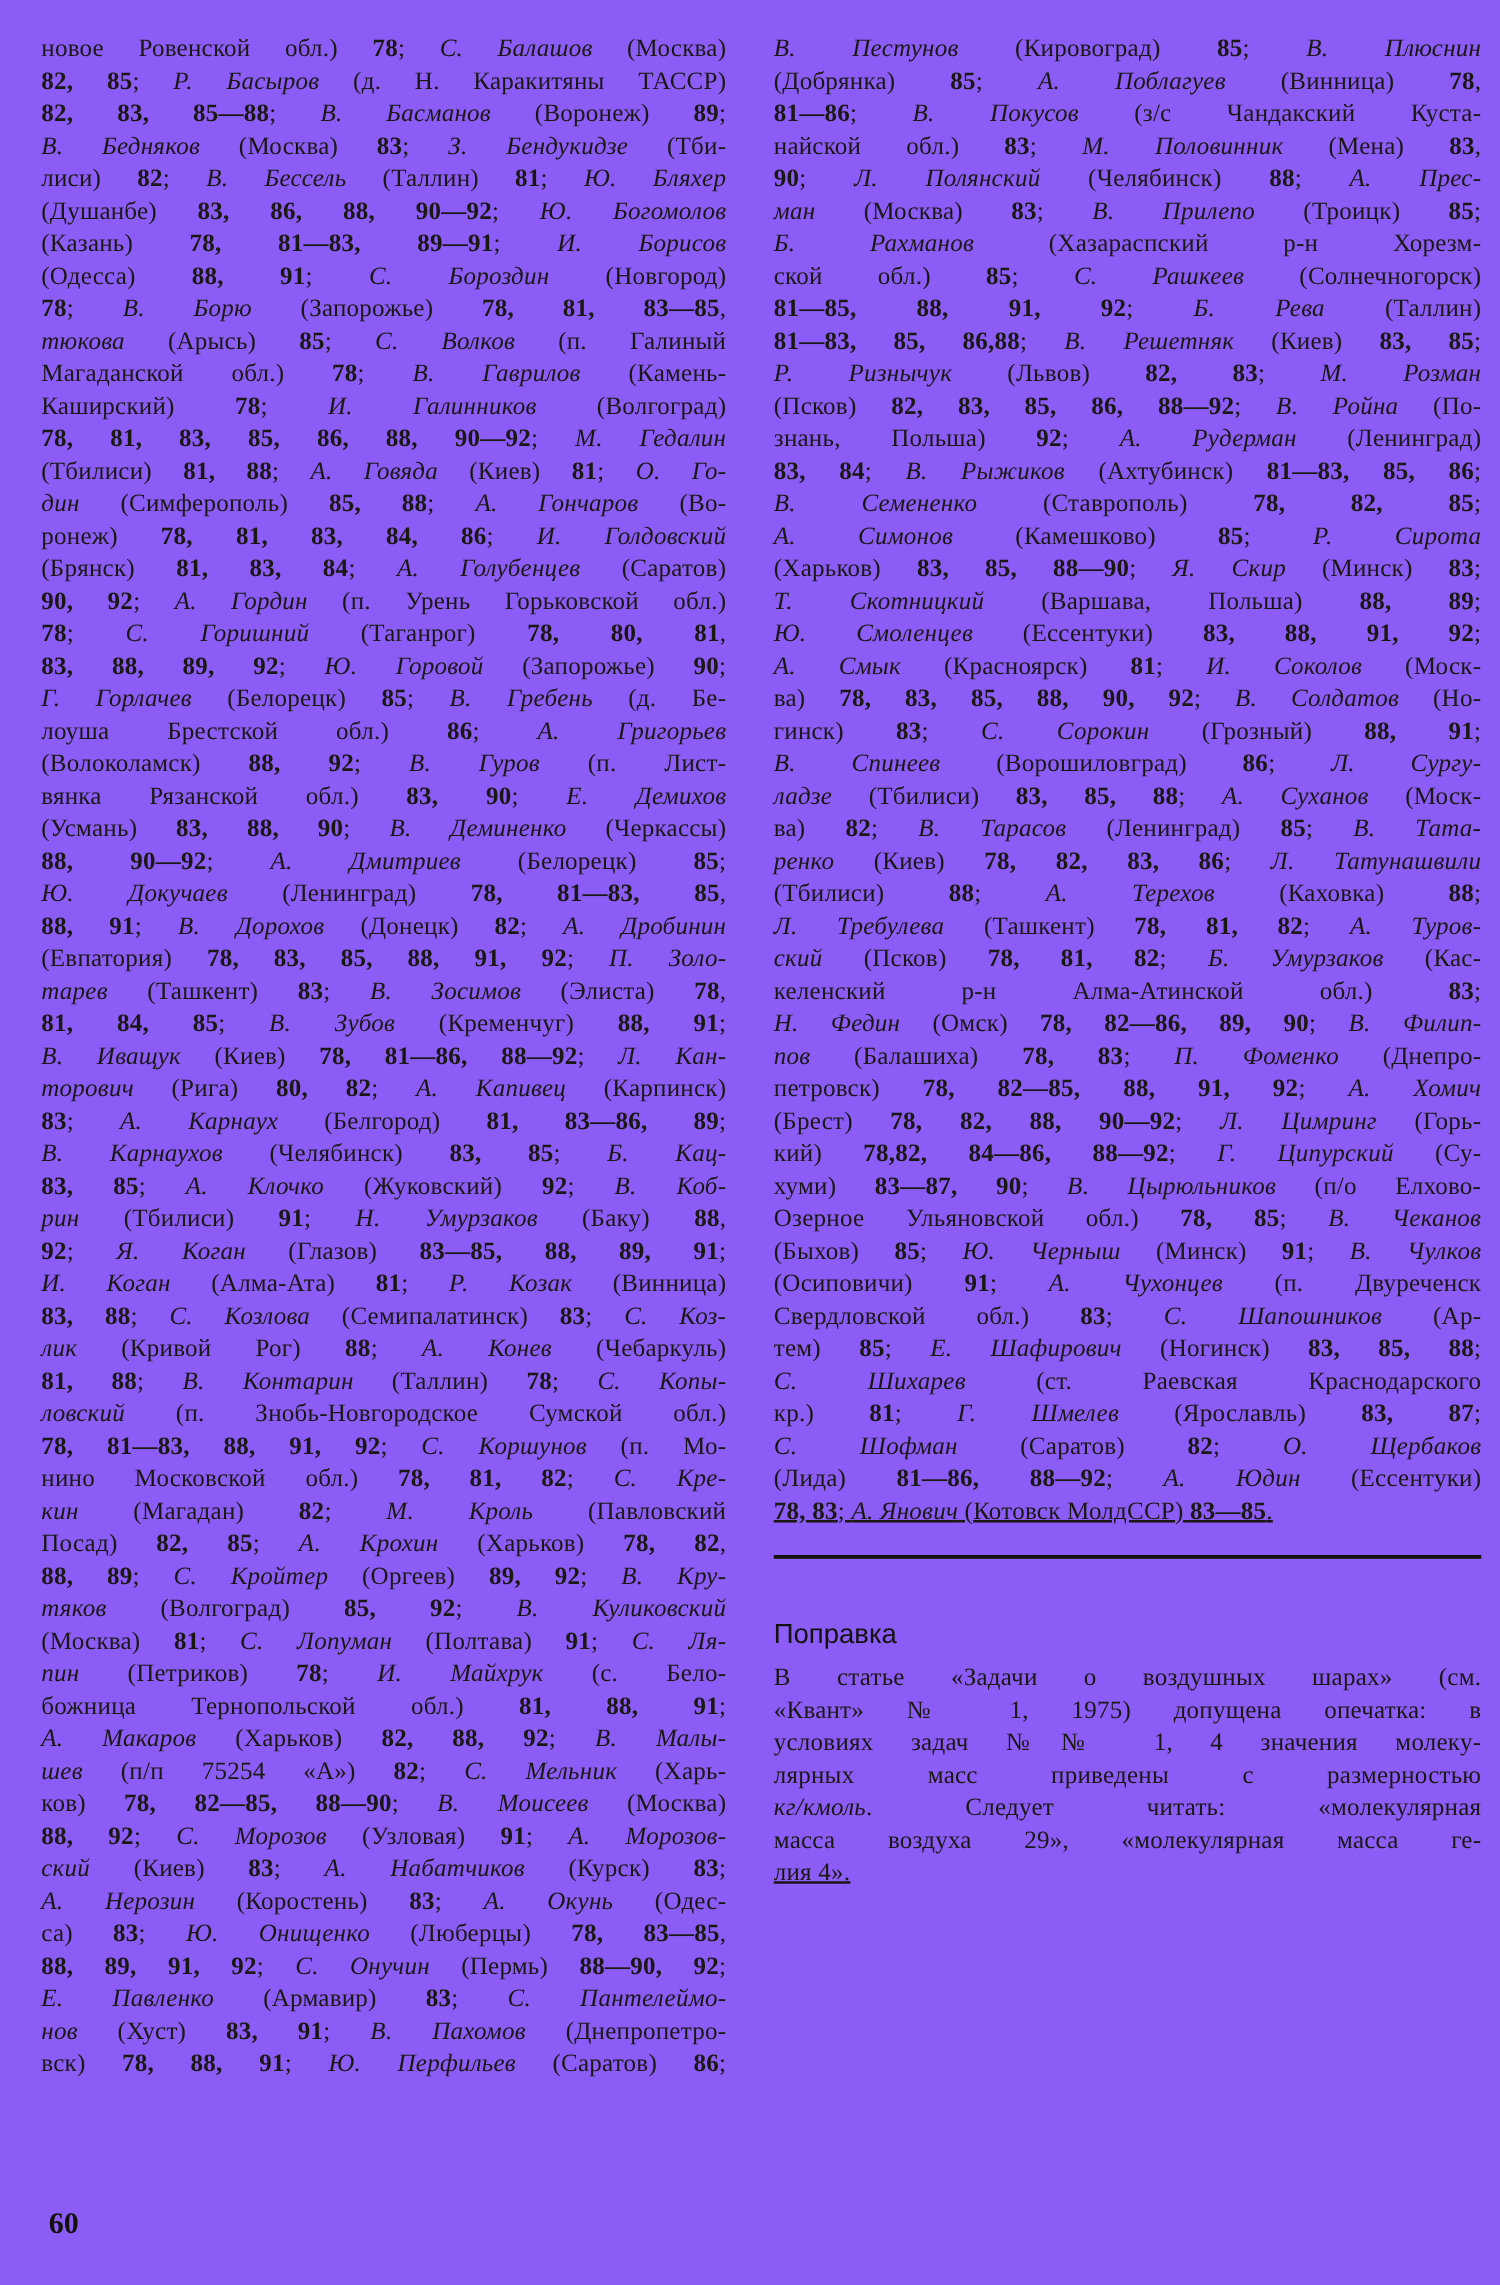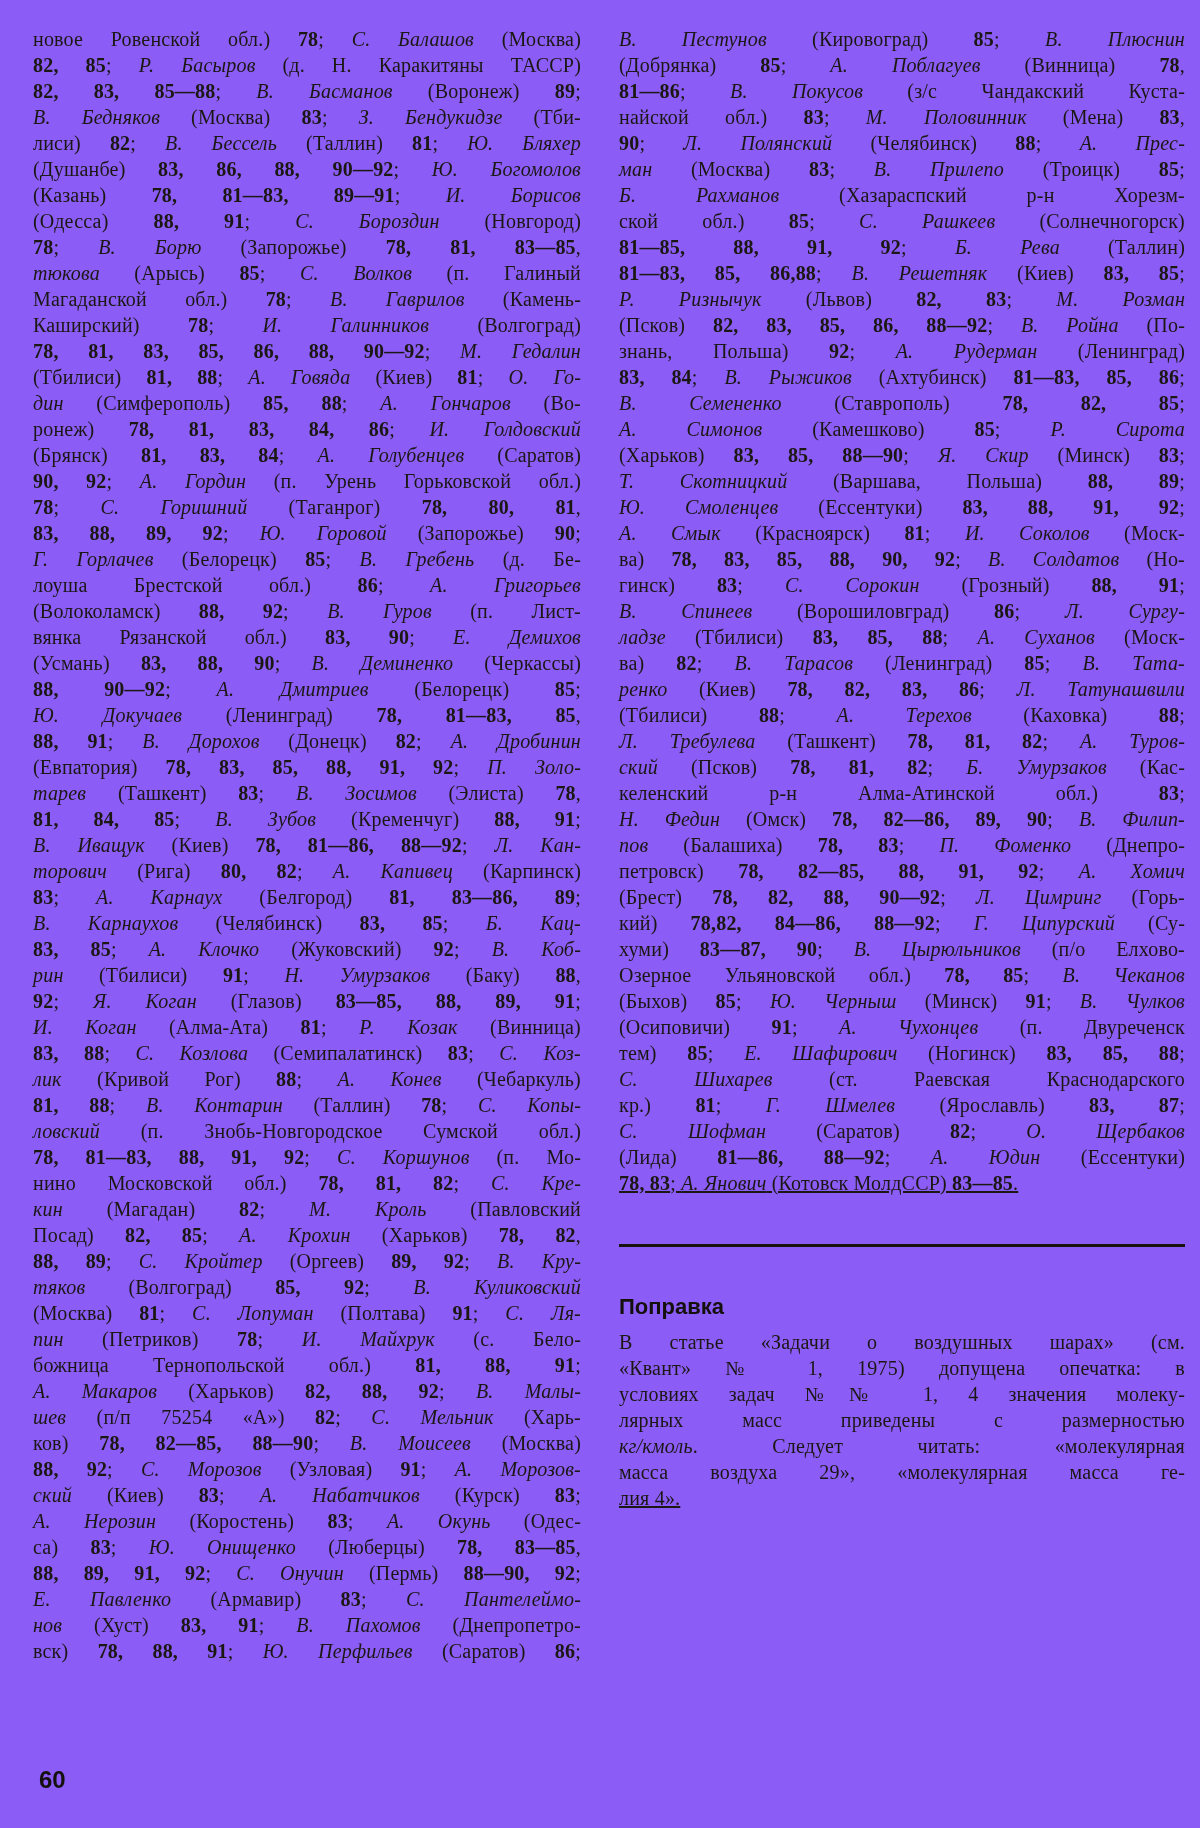--- a/index.html
+++ b/index.html
@@ -22,26 +22,26 @@
     overflow:visible;
   }
   .line.ragged{text-align-last:left;text-decoration:underline;}
   .line i{font-style:italic;}
   .line b{font-weight:bold;}
   .correction{position:absolute;left:619px;top:1244px;width:566px;}
   .rule{height:3px;background:#16130e;margin:0 0 47px 0;}
   .corr-heading{
     margin:0 0 9px 0;
     font-family:"Liberation Sans","DejaVu Sans",sans-serif;
-    font-size:22px;font-weight:bold;color:#14110c;
+    font-size:22px;font-weight:normal;color:#14110c;
     line-height:26px;
   }
   .page-number{
     position:absolute;left:39px;top:1766px;
-    font-family:Liberation Sans, sans-serif;
+    font-family:Liberation Serif, serif;
     font-size:24px;font-weight:bold;color:#14110c;
   }
 </style>
 </head>
 <body>
 
 <div class="page">
 
   <div class="column left">
       <div class="line">новое Ровенской обл.) <b>78</b>; <i>С. Балашов</i> (Москва)</div>
@@ -142,20 +142,21 @@
       <div class="line">келенский р-н Алма-Атинской обл.) <b>83</b>;</div>
       <div class="line"><i>Н. Федин</i> (Омск) <b>78, 82—86, 89, 90</b>; <i>В. Филип-</i></div>
       <div class="line"><i>пов</i> (Балашиха) <b>78, 83</b>; <i>П. Фоменко</i> (Днепро-</div>
       <div class="line">петровск) <b>78, 82—85, 88, 91, 92</b>; <i>А. Хомич</i></div>
       <div class="line">(Брест) <b>78, 82, 88, 90—92</b>; <i>Л. Цимринг</i> (Горь-</div>
       <div class="line">кий) <b>78,82, 84—86, 88—92</b>; <i>Г. Ципурский</i> (Су-</div>
       <div class="line">хуми) <b>83—87, 90</b>; <i>В. Цырюльников</i> (п/о Елхово-</div>
       <div class="line">Озерное Ульяновской обл.) <b>78, 85</b>; <i>В. Чеканов</i></div>
       <div class="line">(Быхов) <b>85</b>; <i>Ю. Черныш</i> (Минск) <b>91</b>; <i>В. Чулков</i></div>
       <div class="line">(Осиповичи) <b>91</b>; <i>А. Чухонцев</i> (п. Двуреченск</div>
+      <div class="line">Свердловской обл.) <b>83</b>; <i>С. Шапошников</i> (Ар-</div>
       <div class="line">тем) <b>85</b>; <i>Е. Шафирович</i> (Ногинск) <b>83, 85, 88</b>;</div>
       <div class="line"><i>С. Шихарев</i> (ст. Раевская Краснодарского</div>
       <div class="line">кр.) <b>81</b>; <i>Г. Шмелев</i> (Ярославль) <b>83, 87</b>;</div>
       <div class="line"><i>С. Шофман</i> (Саратов) <b>82</b>; <i>О. Щербаков</i></div>
       <div class="line">(Лида) <b>81—86, 88—92</b>; <i>А. Юдин</i> (Ессентуки)</div>
       <div class="line ragged"><b>78, 83</b>; <i>А. Янович</i> (Котовск МолдССР) <b>83—85</b>.</div>
     </div>
 
   <div class="correction">
     <div class="rule"></div>

